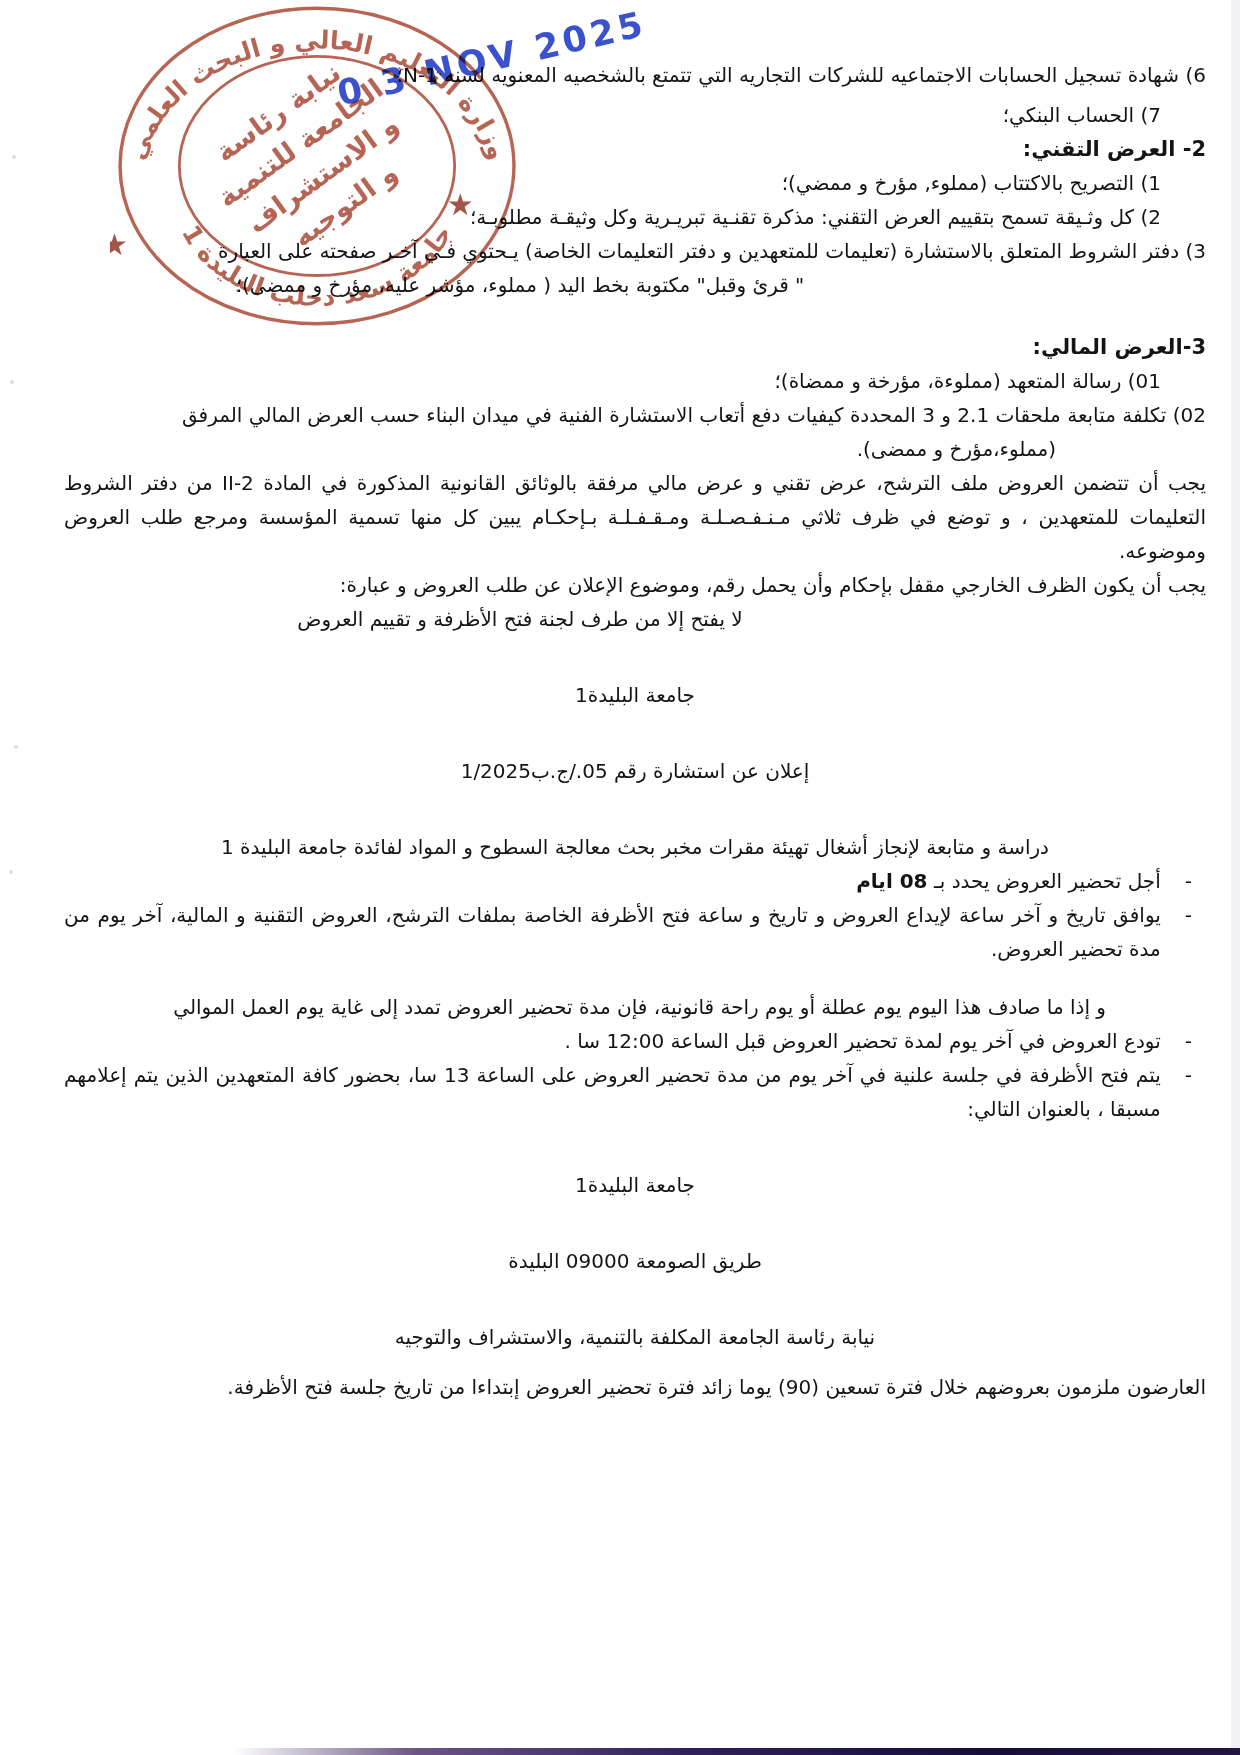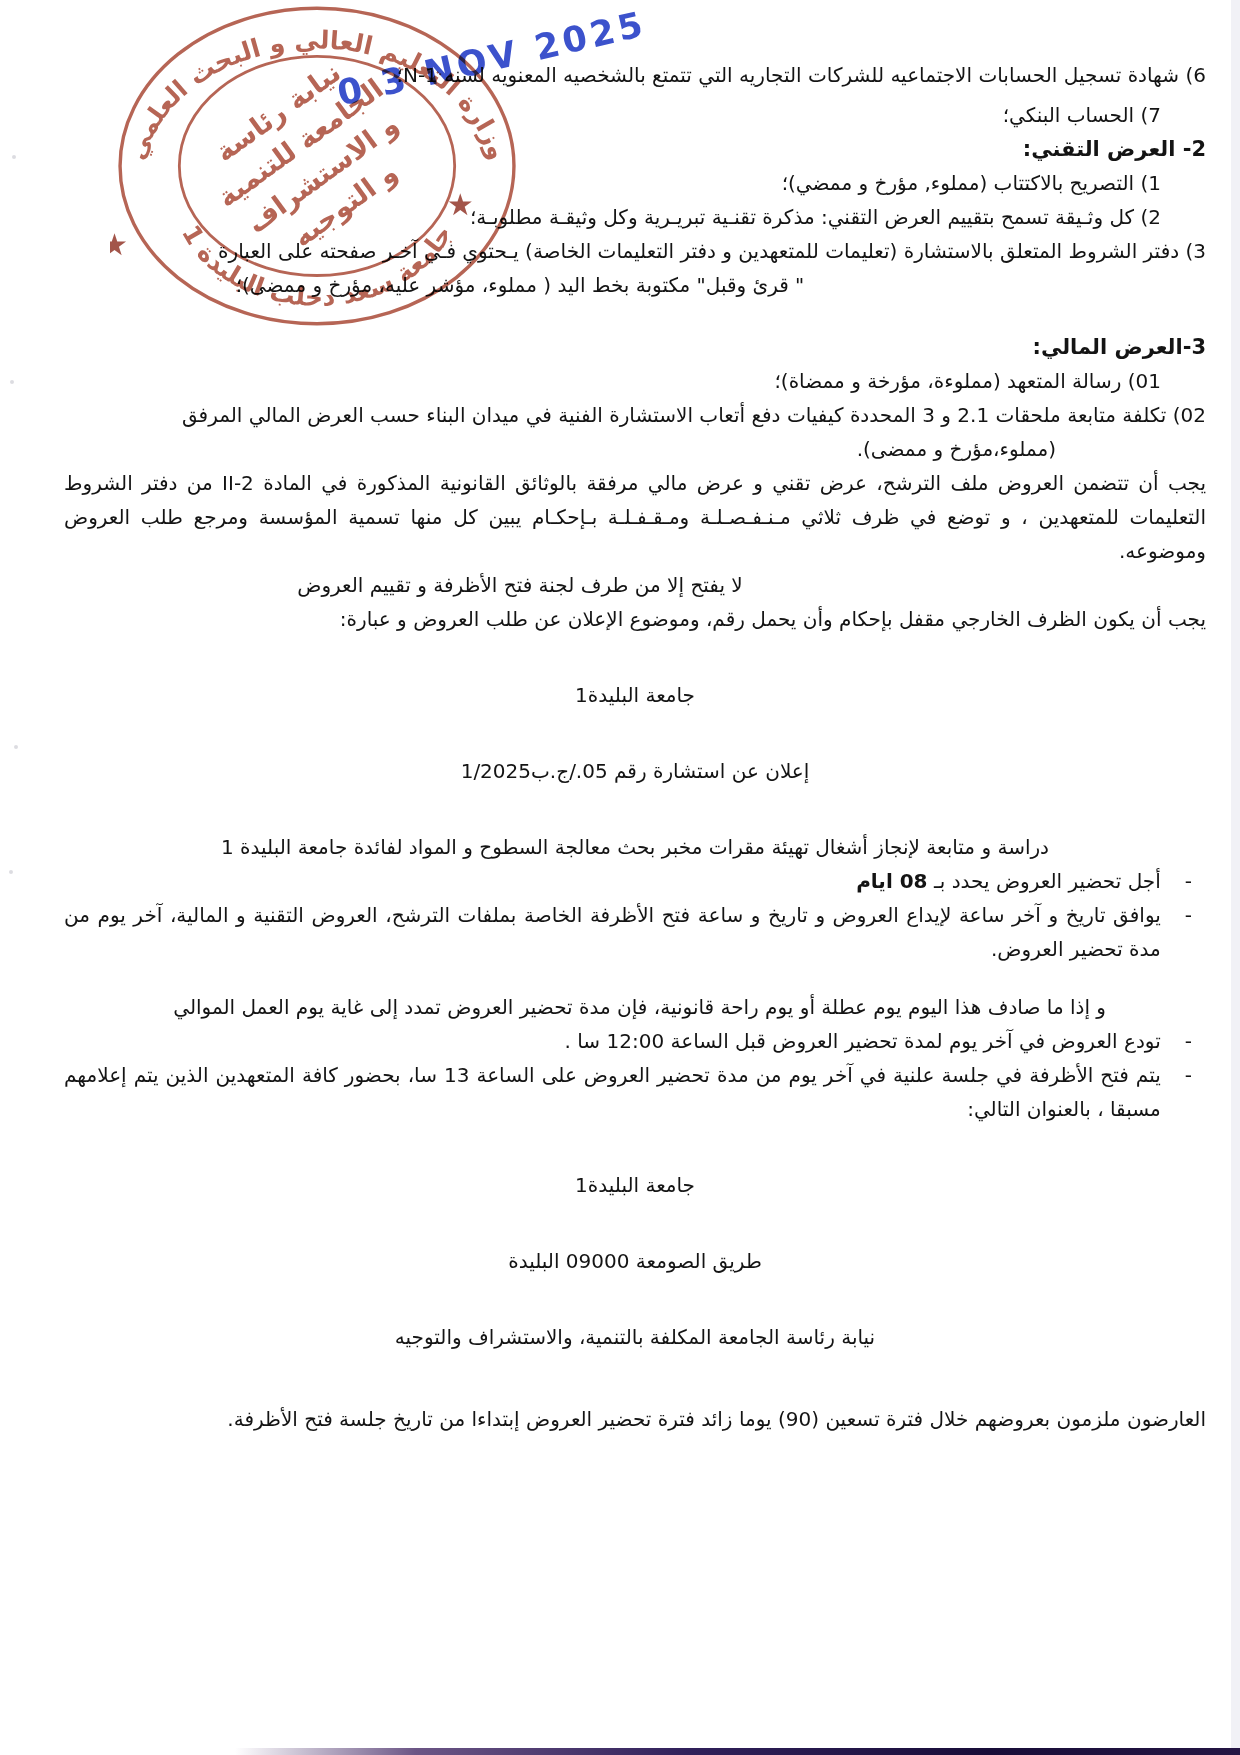--- a/index.html
+++ b/index.html
@@ -14,21 +14,21 @@
   .content {
     position:absolute; top:58px; right:34px; left:64px;
     direction:rtl; text-align:right;
     font-size:20px; line-height:34px;
   }
   .line { direction:rtl; unicode-bidi:plaintext;text-align:right; }
   .ind45 { padding-right:45px; }
   .ind70 { padding-right:70px; }
   .mb6  { margin-bottom:6px; }
   .mt16 { margin-top:28px; }
-  .mt34 { margin-top:48px; }
+  .mt34 { margin-top:16px; }
   .heading { font-weight:bold; font-size:21px; }
   .just { text-align:justify; text-align-last:right; }
   .centered { text-align:center;margin-top:42px; }
   .bias-left { text-align:center; padding-right:230px; }
   .tail-right { padding-right:150px; }
   .bullet { display:flex; gap:24px; padding-right:14px; }
   .bullet .dash { flex:0 0 auto; }
   .bullet .btxt { flex:1 1 auto; text-align:justify; text-align-last:right; }
   .note-line { padding-right:100px;margin-top:24px; }
   .bold { font-weight:bold; }
@@ -70,23 +70,23 @@
     <div class="line ind45">2) كل وثـيقة تسمح بتقييم العرض التقني: مذكرة تقنـية تبريـرية وكل وثيقـة مطلوبـة؛</div>
     <div class="line just">3) دفتر الشروط المتعلق بالاستشارة (تعليمات للمتعهدين و دفتر التعليمات الخاصة) يـحتوي فـي آخـر صفحته على العبارة</div>
     <div class="line bias-left">" قرئ وقبل" مكتوبة بخط اليد ( مملوء، مؤشر عليه، مؤرخ و ممضى)؛</div>
 
     <div class="line heading mt16">3-العرض المالي:</div>
     <div class="line ind45">01) رسالة المتعهد (مملوءة، مؤرخة و ممضاة)؛</div>
     <div class="line just">02) تكلفة متابعة ملحقات 2.1 و 3 المحددة كيفيات دفع أتعاب الاستشارة الفنية في ميدان البناء حسب العرض المالي المرفق</div>
     <div class="line tail-right">(مملوء،مؤرخ و ممضى).</div>
 
     <div class="line just">يجب أن تتضمن العروض ملف الترشح، عرض تقني و عرض مالي مرفقة بالوثائق القانونية المذكورة في المادة II-2 من دفتر الشروط التعليمات للمتعهدين ، و توضع في ظرف ثلاثي مـنـفـصـلـة ومـقـفـلـة بـإحكـام يبين كل منها تسمية المؤسسة ومرجع طلب العروض وموضوعه.</div>
+    <div class="line">يجب أن يكون الظرف الخارجي مقفل بإحكام وأن يحمل رقم، وموضوع الإعلان عن طلب العروض و عبارة:</div>
+
     <div class="line bias-left">لا يفتح إلا من طرف لجنة فتح الأظرفة و تقييم العروض</div>
-
-    <div class="line">يجب أن يكون الظرف الخارجي مقفل بإحكام وأن يحمل رقم، وموضوع الإعلان عن طلب العروض و عبارة:</div>
     <div class="line centered">جامعة البليدة1</div>
     <div class="line centered">إعلان عن استشارة رقم 05./ج.ب1/2025</div>
     <div class="line centered">دراسة و متابعة لإنجاز أشغال تهيئة مقرات مخبر بحث معالجة السطوح و المواد   لفائدة جامعة البليدة 1</div>
 
     <div class="bullet">
       <span class="dash">-</span>
       <div class="btxt"><span>أجل تحضير العروض يحدد بـ </span><span class="bold">08 ايام</span></div>
     </div>
     <div class="bullet">
       <span class="dash">-</span>

